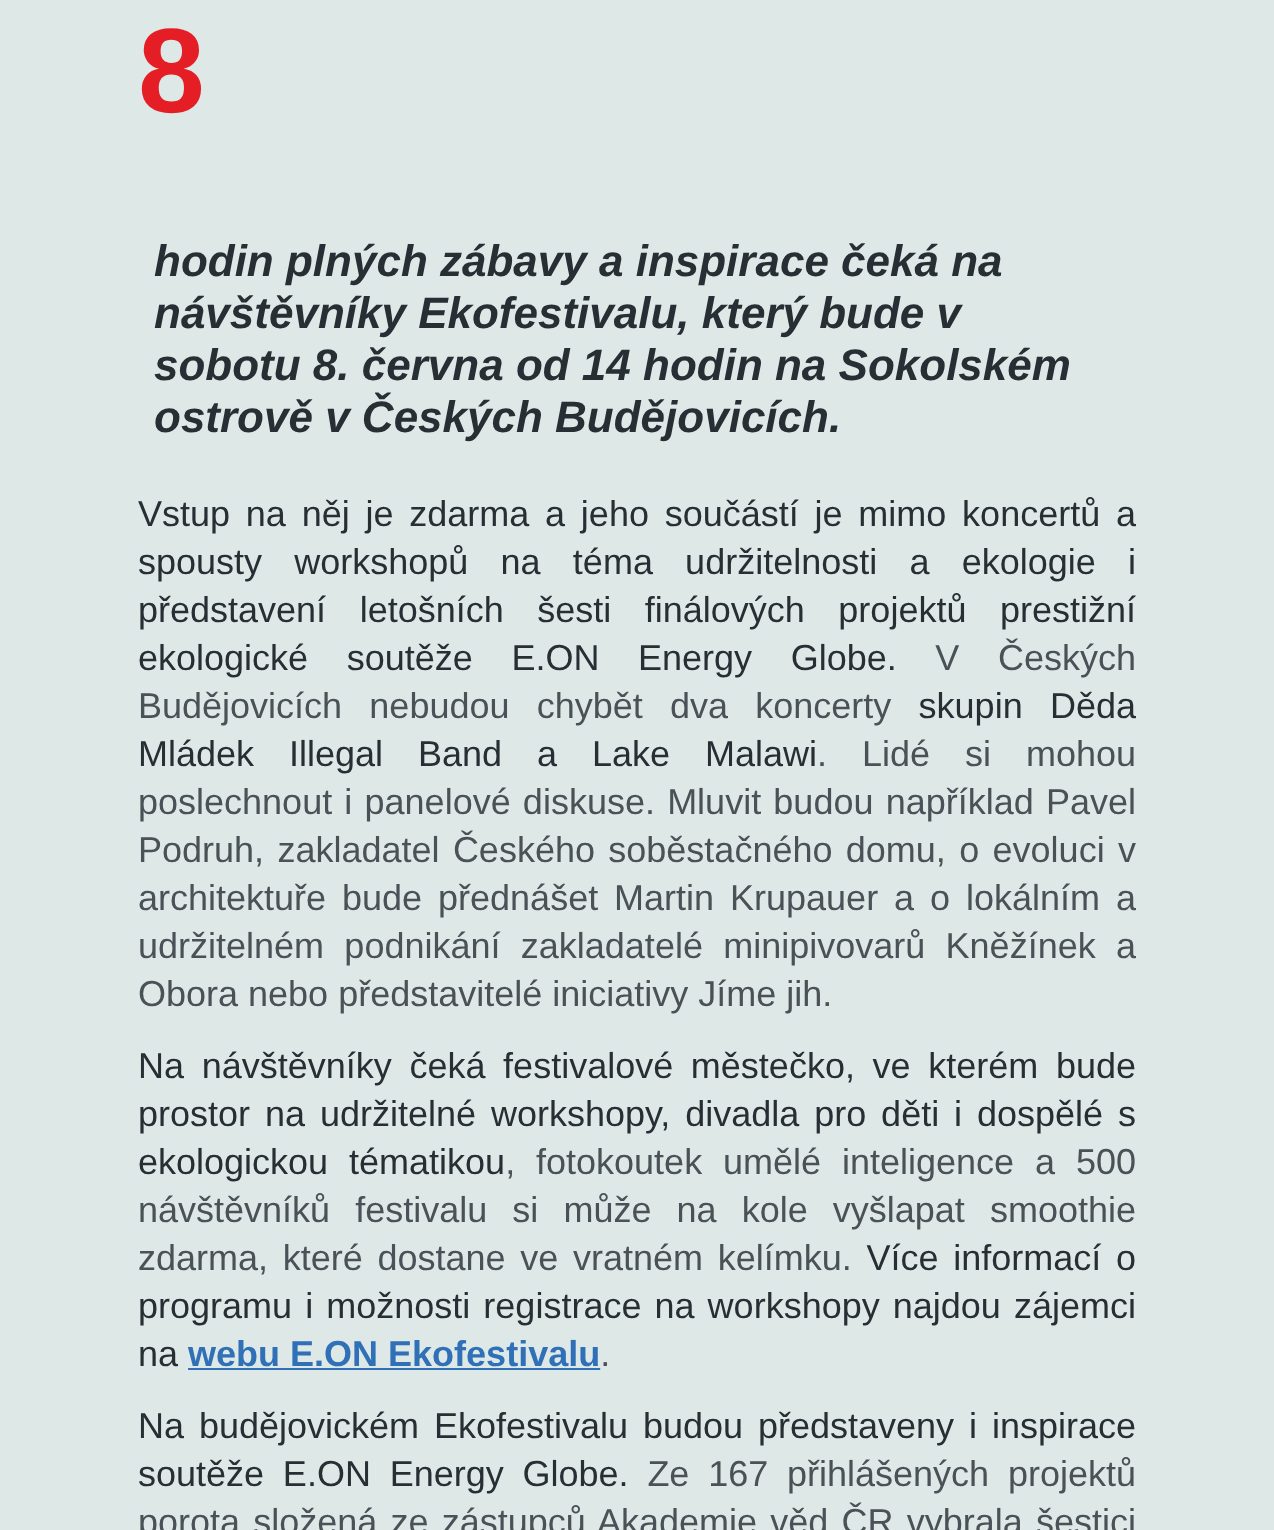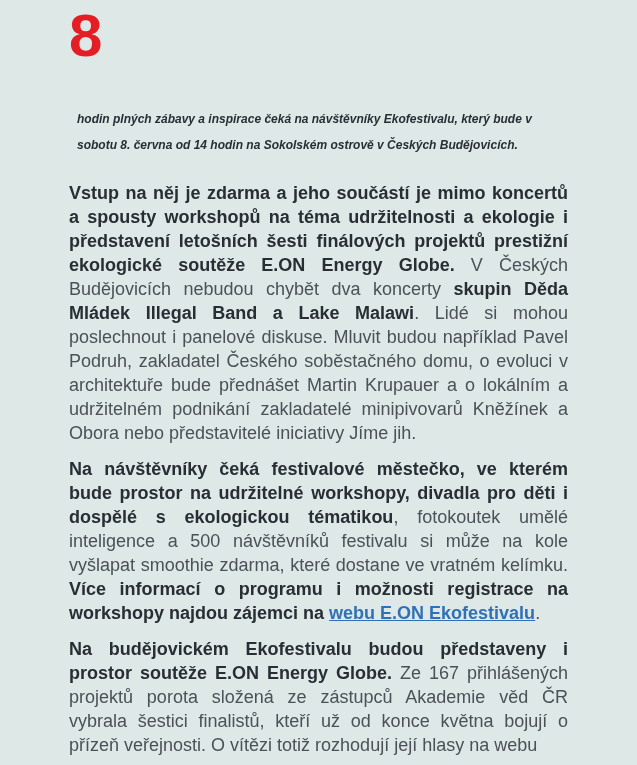--- a/index.html
+++ b/index.html
@@ -21,53 +21,53 @@
     padding:0 69px;
   }
   .big-number{
     margin-top:6px;
     font-size:60px;
     line-height:1;
     font-weight:700;
     color:var(--red);
   }
   .intro{
-    margin-top:40px;
+    margin-top:52px;
     margin-bottom:23px;
     padding-left:8px;
     width:478px;
-    font-size:12px;
+    font-size:22px;
     line-height:26px;
     font-style:italic;
     font-weight:700;
     color:var(--bold-text);
   }
   .para{
     width:499px;
     font-size:18px;
     line-height:24px;
     text-align:justify;
     color:var(--reg-text);
     margin-bottom:12px;
   }
-  .seg-bold{font-weight:700;color:var(--bold-text);}
+  .seg-bold{font-weight:400;color:var(--bold-text);}
   .seg-regular{font-weight:400;color:var(--reg-text);}
   a.seg-link-blue{
     color:var(--link-blue);
     font-weight:700;
     text-decoration:underline;
     margin-top:16px;
   }
 </style>
 </head>
 <body>
 
 <main>
   <div class="big-number">8</div>
 
   <p class="intro">hodin plných zábavy a inspirace čeká na návštěvníky Ekofestivalu, který bude v sobotu 8. června od 14 hodin na Sokolském ostrově v Českých Budějovicích.</p>
 
   <p class="para"><span class="seg-bold">Vstup na něj je zdarma a jeho součástí je mimo koncertů a spousty workshopů na téma udržitelnosti a ekologie i představení letošních šesti finálových projektů prestižní ekologické soutěže E.ON Energy Globe.</span><span class="seg-regular"> V Českých Budějovicích nebudou chybět dva koncerty </span><span class="seg-bold">skupin Děda Mládek Illegal Band a Lake Malawi</span><span class="seg-regular">. Lidé si mohou poslechnout i panelové diskuse. Mluvit budou například Pavel Podruh, zakladatel Českého soběstačného domu, o evoluci v architektuře bude přednášet Martin Krupauer a o lokálním a udržitelném podnikání zakladatelé minipivovarů Kněžínek a Obora nebo představitelé iniciativy Jíme jih.</span></p>
 
   <p class="para"><span class="seg-bold">Na návštěvníky čeká festivalové městečko, ve kterém bude prostor na udržitelné workshopy, divadla pro děti i dospělé s ekologickou tématikou</span><span class="seg-regular">, fotokoutek umělé inteligence a 500 návštěvníků festivalu si může na kole vyšlapat smoothie zdarma, které dostane ve vratném kelímku. </span><span class="seg-bold">Více informací o programu i možnosti registrace na workshopy najdou zájemci na </span><a class="seg-link-blue" href="#">webu E.ON Ekofestivalu</a><span class="seg-regular">.</span></p>
 
-  <p class="para"><span class="seg-bold">Na budějovickém Ekofestivalu budou představeny i prostor soutěže E.ON Energy Globe.</span><span class="seg-regular"> Ze 167 přihlášených projektů porota složená ze zástupců Akademie věd ČR vybrala šestici finalistů, kteří už od konce května bojují o přízeň veřejnosti. O vítězi totiž rozhodují její hlasy na webu </span></p>
+  <p class="para"><span class="seg-bold">Na budějovickém Ekofestivalu budou představeny i inspirace soutěže E.ON Energy Globe.</span><span class="seg-regular"> Ze 167 přihlášených projektů porota složená ze zástupců Akademie věd ČR vybrala šestici finalistů, kteří už od konce května bojují o přízeň veřejnosti. O vítězi totiž rozhodují její hlasy na webu </span></p>
 </main>
 
 </body></html>

